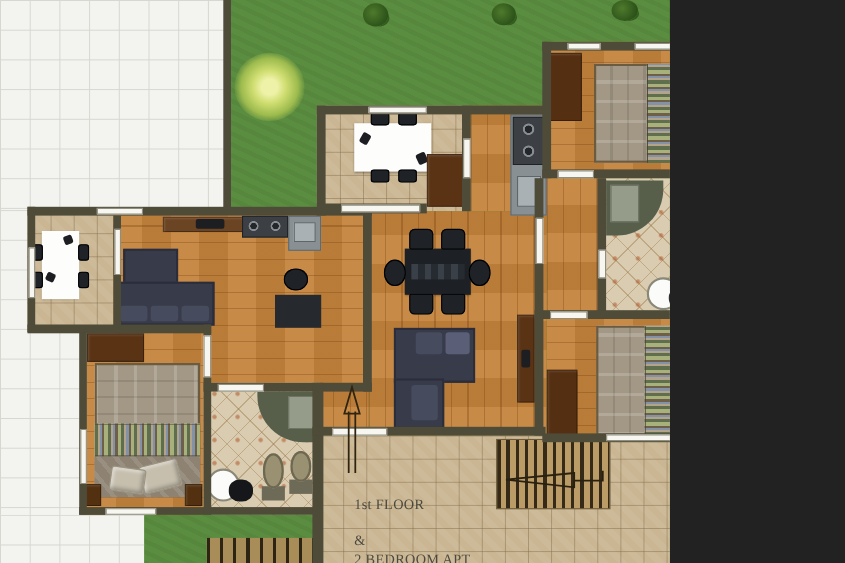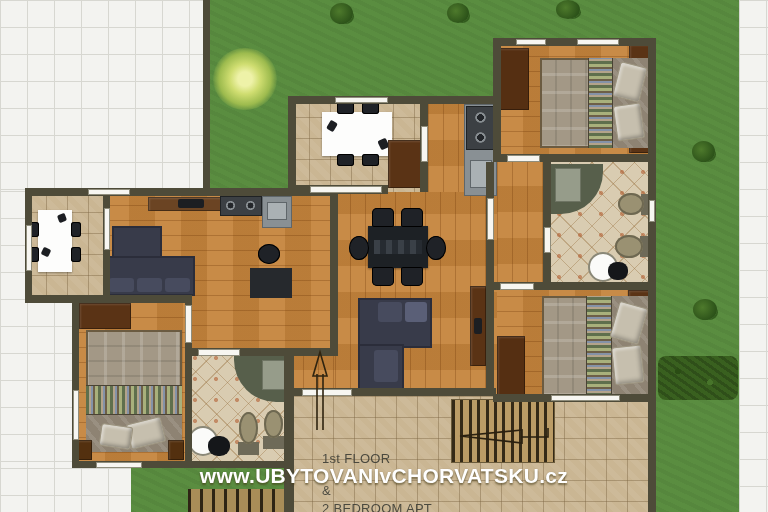--- a/index.html
+++ b/index.html
@@ -1,18 +1,18 @@
 <!DOCTYPE html>
 <html><head>
 <meta charset="utf-8">
 <style>
   html,body{margin:0;padding:0;background:#222;}
   #plan{
-    position:relative;width:768px;height:512px;overflow:hidden;
-    font-family:Liberation Sans, sans-serif;
+    position:relative;width:609px;height:512px;overflow:hidden;
+    font-family:Liberation Serif, serif;
     background-color:#5a8d40;
     background-image:repeating-linear-gradient(25deg,rgba(0,0,0,.045) 0 4px,transparent 4px 9px);
   }
   .abs{position:absolute;}
   .wall{position:absolute;background:#4e4b39;}
   .win{position:absolute;background:#f7f6f1;box-shadow:inset 0 0 0 1px #8f8d7c;}
   .patio{
     background-color:#f3f3f0;
     background-image:linear-gradient(#d7d7d1 1px,transparent 1px),
                      linear-gradient(90deg,#d7d7d1 1px,transparent 1px);
@@ -286,15 +286,14 @@
     </g>
     <g fill="none" stroke="#2a2010" stroke-width="1.6">
       <path d="M548,428 L548,437 L522,437"></path>
       <path d="M522,430 L460,436 L522,443 Z"></path>
     </g>
   </svg>
 
   <div class="floor-label" style="left:322px;top:451px;">1st FLOOR</div>
   <div class="floor-label" style="left:322px;top:483px;">&amp;</div>
   <div class="floor-label" style="left:322px;top:501px;">2 BEDROOM APT</div>
-  <div id="watermark">www.UBYTOVANIvCHORVATSKU.cz</div>
 
 </div>
 
 </body></html>

